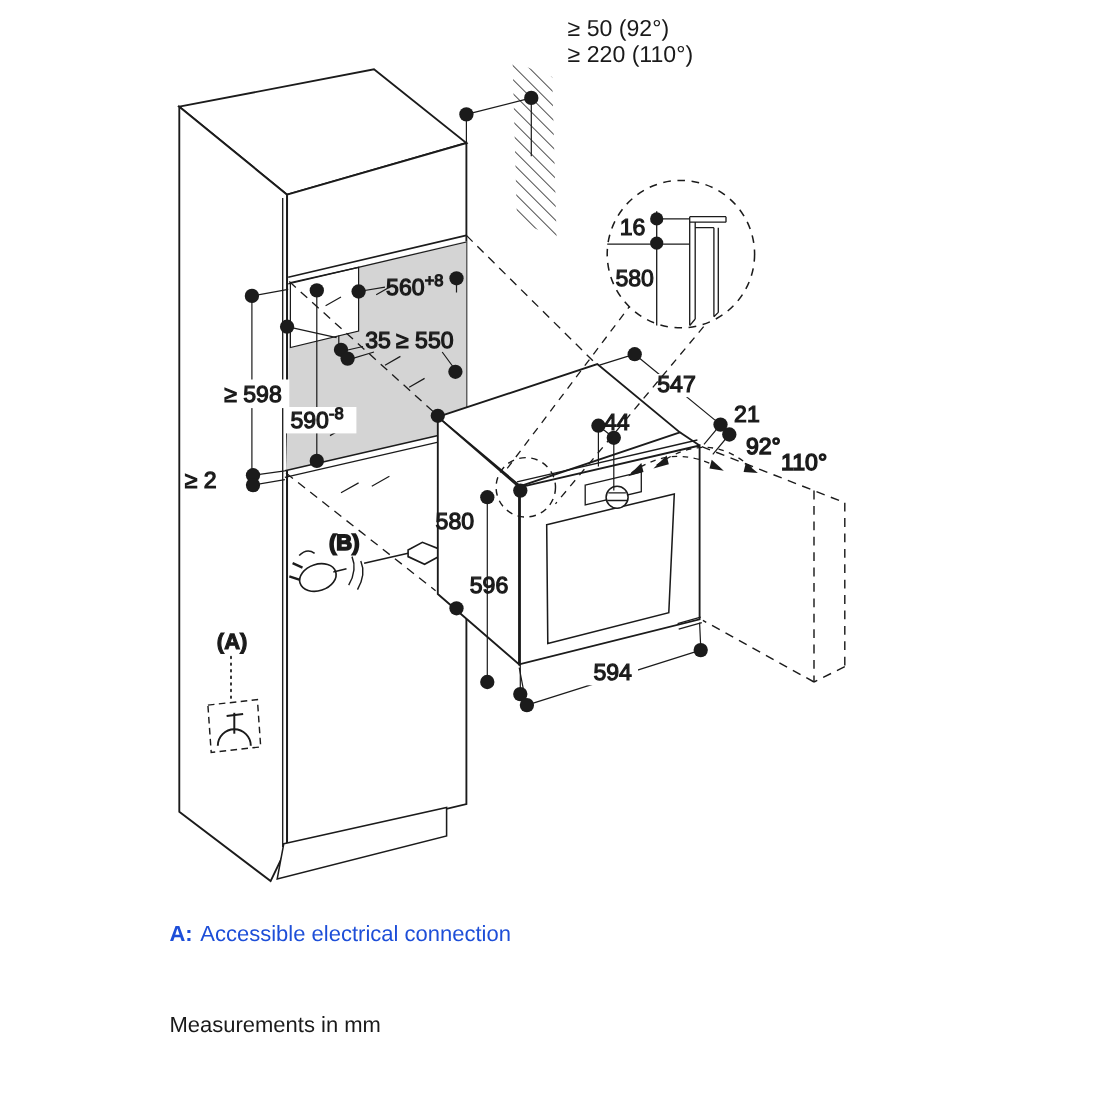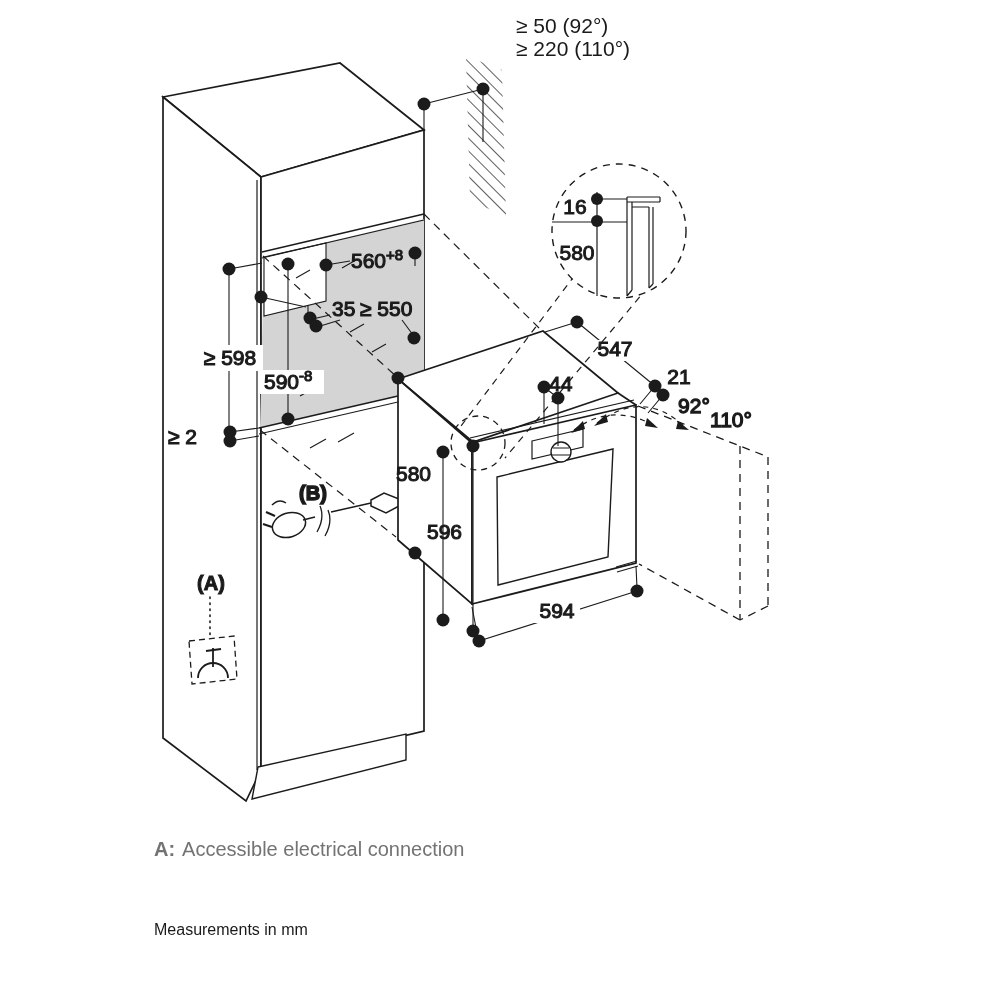--- a/index.html
+++ b/index.html
@@ -3,25 +3,25 @@
 <meta charset="utf-8">
 <style>
   html,body{margin:0;padding:0;background:#fff;}
   #stage{position:relative;width:1000px;height:1000px;background:#fff;overflow:hidden;
          font-family:"Liberation Sans",sans-serif;}
   svg text{font-family:"Liberation Sans",sans-serif;fill:#1a1a1a;}
   .dim{font-size:21px;}
   .sup{font-size:15px;}
   .note{font-size:21px;}
   .callout{font-size:20px;font-weight:bold;}
-  .legend{position:absolute;left:154px;top:838px;font-size:20px;color:#737373;}
+  .legend{position:absolute;left:154px;top:838px;font-size:20px;color:#1d4ed8;}
   .legend .row{margin-bottom:8px;}
   .legend .key{font-weight:bold;}
   .legend .txt{margin-left:7px;}
-  .units{position:absolute;left:154px;top:921px;font-size:16px;color:#1a1a1a;}
+  .units{position:absolute;left:154px;top:921px;font-size:20px;color:#1a1a1a;}
 </style>
 </head>
 <body>
 
 <div id="stage">
 <svg width="1000" height="1000" viewBox="0 0 1000 1000">
   <defs>
     <pattern id="hatchPattern" patternUnits="userSpaceOnUse" width="9" height="9" patternTransform="rotate(45)">
       <line x1="0" y1="0" x2="9" y2="0" stroke="#1b1b1b" stroke-width="1.4"></line>
     </pattern>

